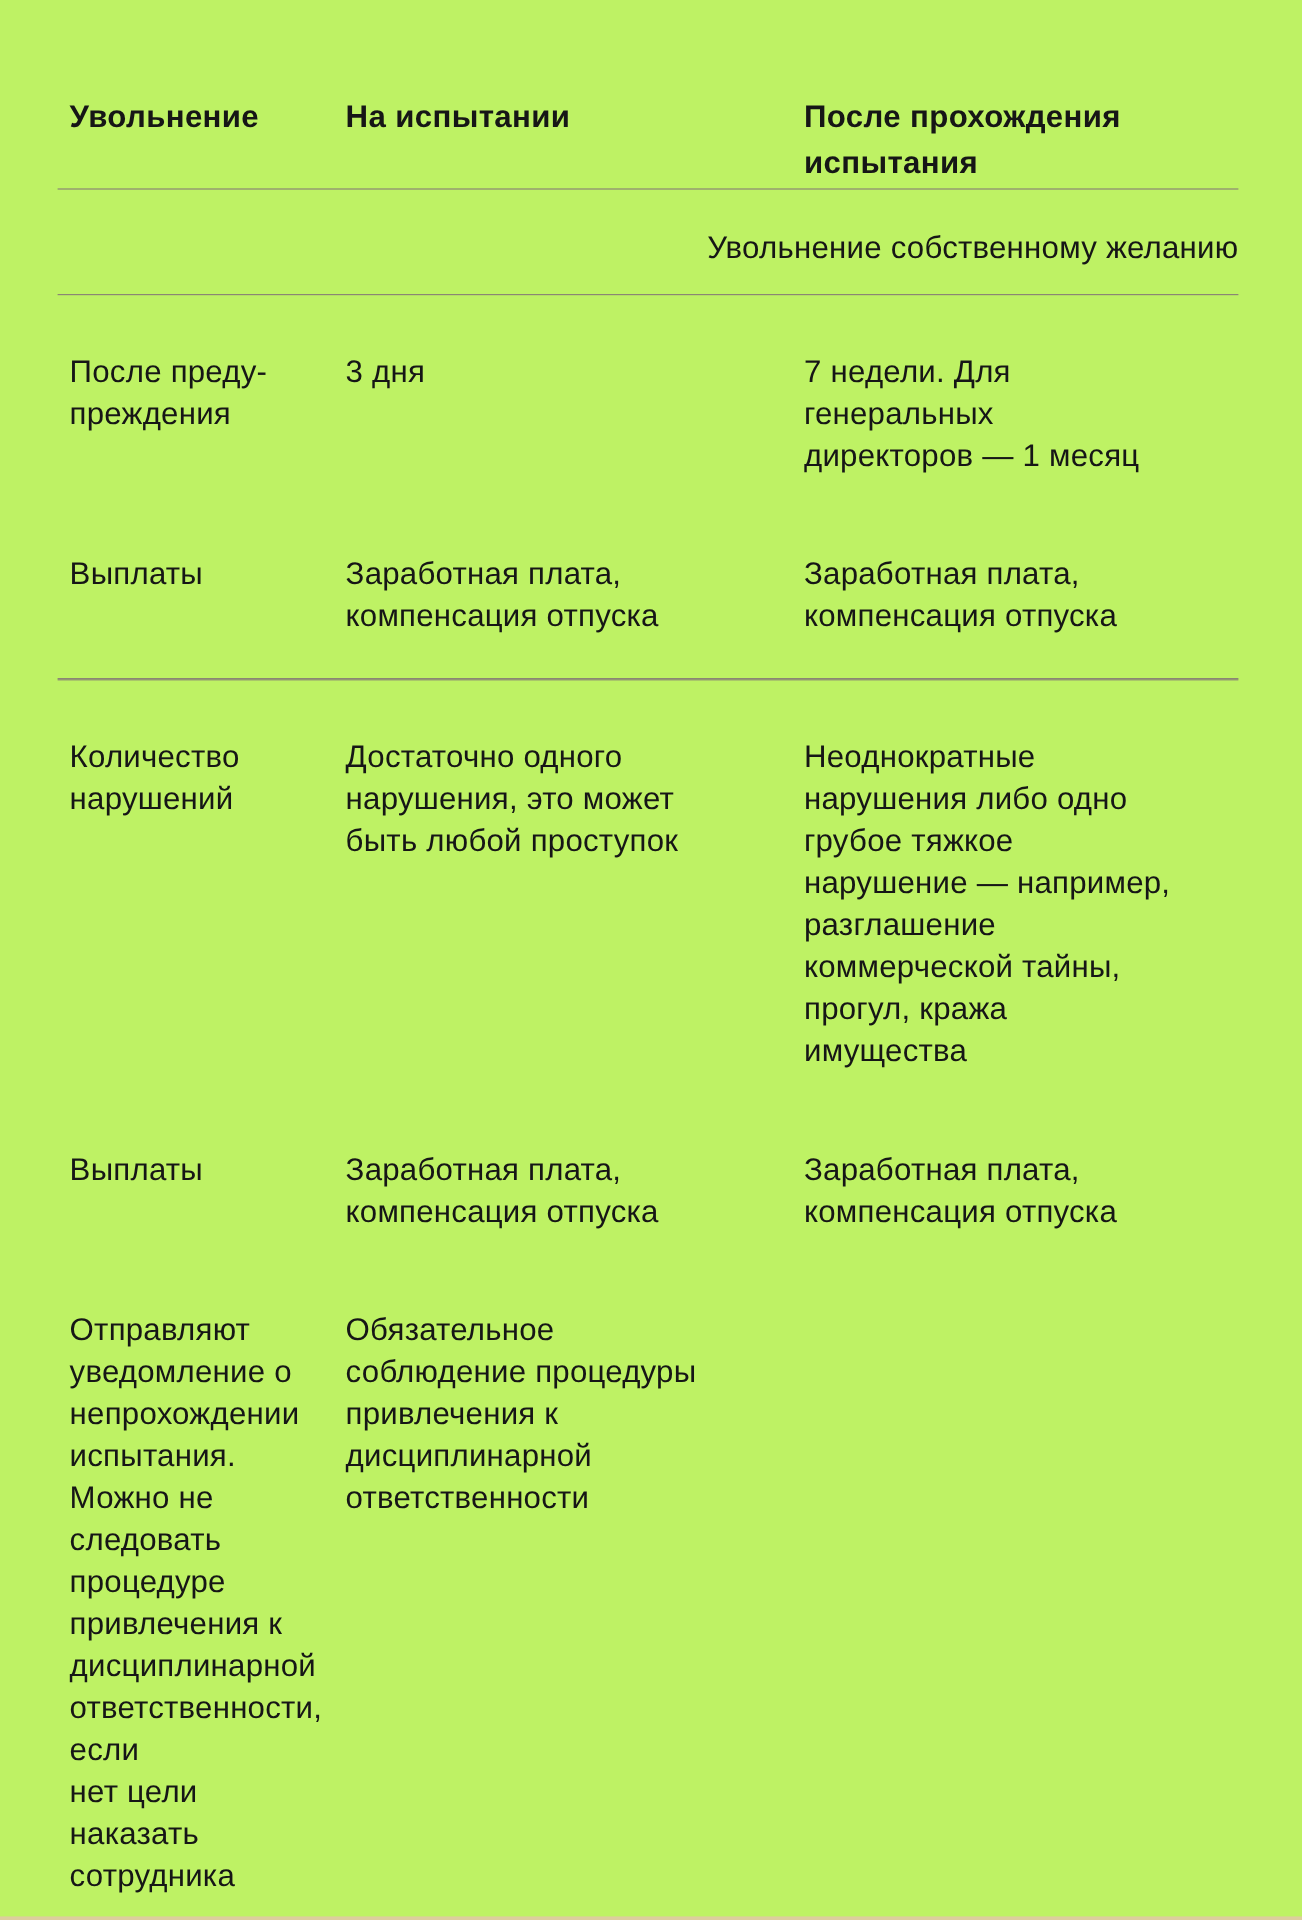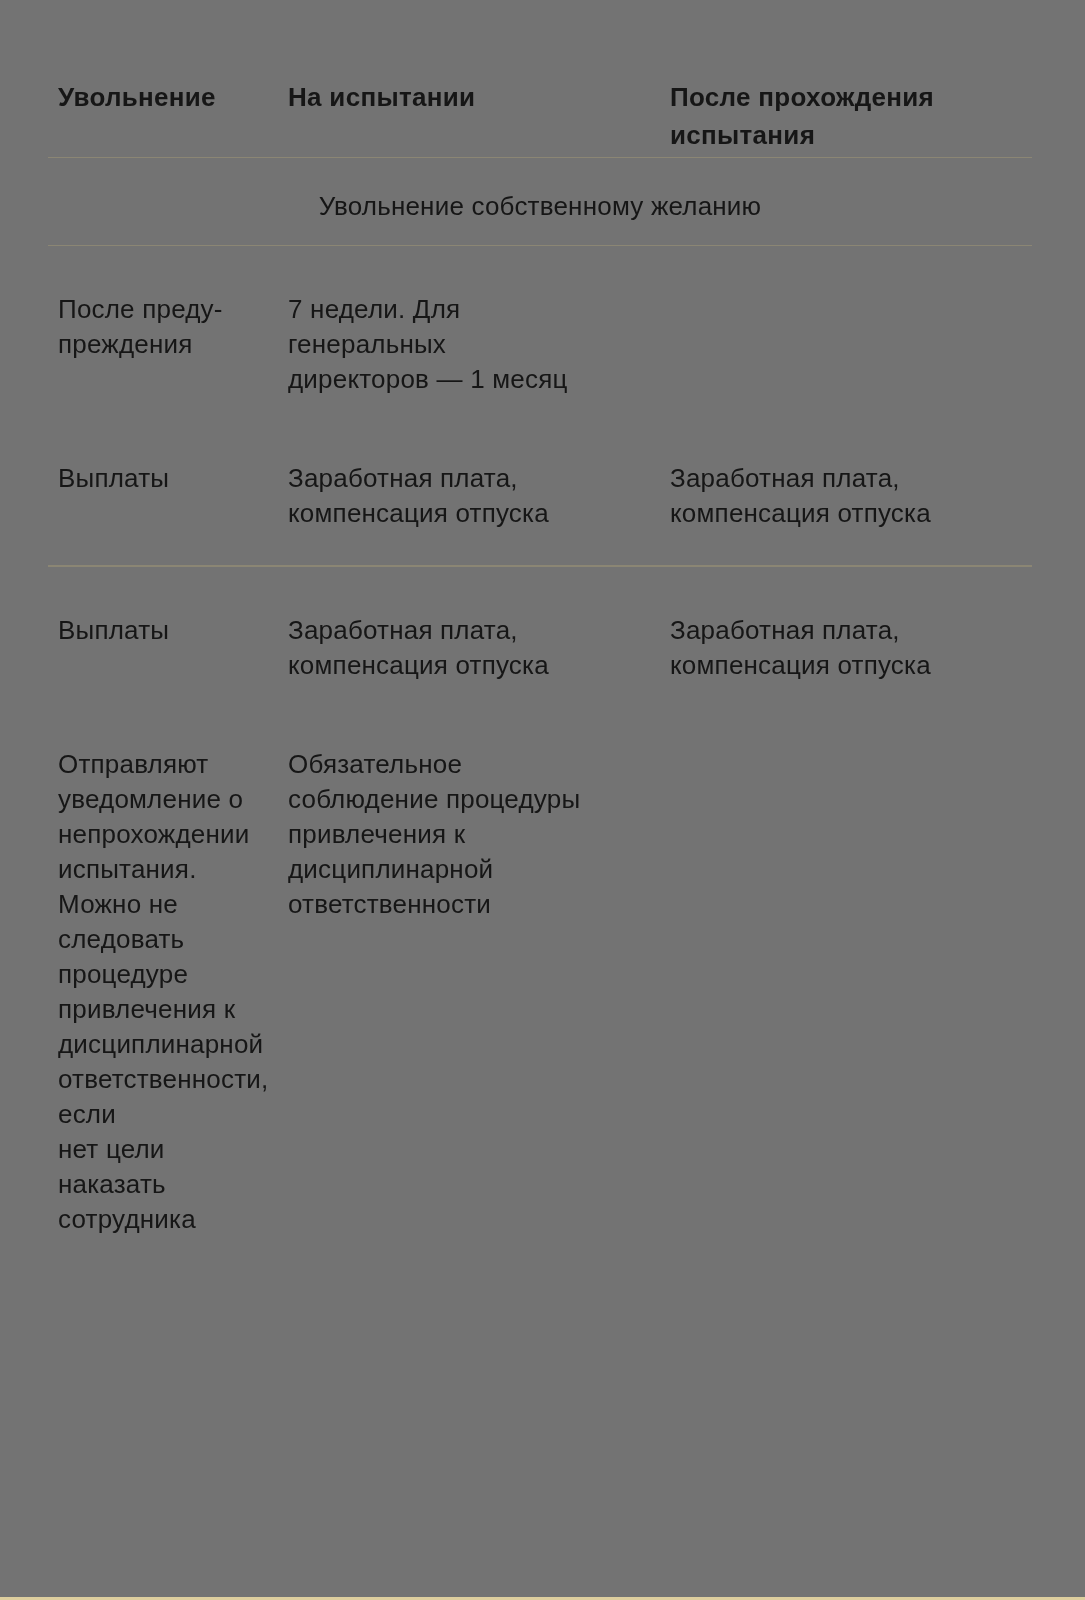--- a/index.html
+++ b/index.html
@@ -1,20 +1,20 @@
 <!DOCTYPE html>
 <html><head>
 <meta charset="utf-8">
 <style>
   html, body { margin: 0; padding: 0; }
   .page {
     position: relative;
     width: 1085px;
     height: 1600px;
-    background: #737373;
+    background: #bef264;
     color: #161616;
     font-family: "Liberation Sans", sans-serif;
     overflow: hidden;
   }
   .content { padding: 78px 53px 0 48px; }
   .grid {
     display: grid;
     grid-template-columns: 230px 382px 372px;
   }
   .cell {
@@ -29,21 +29,21 @@
     font-size: 26px;
     line-height: 38px;
     letter-spacing: 0.3px;
     padding-bottom: 3px;
   }
   .divider {
     border-top: 1.5px solid #8B8674;
     height: 0;
   }
   .section-title {
-    text-align: center;
+    text-align: right;
     font-size: 26px;
     line-height: 35px;
     letter-spacing: 0.2px;
     padding: 31px 0 21px;
   }
   .rows { padding: 46px 0 34px; }
   .row { margin-bottom: 64px; }
   .row:last-child { margin-bottom: 0; }
   .bottom-edge {
     position: absolute;
@@ -68,39 +68,55 @@
     <div class="divider"></div>
 
     <div class="section-title">Увольнение собственному желанию</div>
 
     <div class="divider"></div>
 
     <div class="rows">
       <div class="grid row">
         <div class="cell">После преду-
 преждения</div>
+        <div class="cell">3 дня</div>
         <div class="cell">7 недели. Для
 генеральных
 директоров — 1 месяц</div>
       </div>
       <div class="grid row">
         <div class="cell">Выплаты</div>
         <div class="cell">Заработная плата,
 компенсация отпуска</div>
         <div class="cell">Заработная плата,
 компенсация отпуска</div>
       </div>
     </div>
 
     <div class="divider"></div>
 
 
     <div class="divider"></div>
 
     <div class="rows">
+      <div class="grid row">
+        <div class="cell">Количество
+нарушений</div>
+        <div class="cell">Достаточно одного
+нарушения, это может
+быть любой проступок</div>
+        <div class="cell">Неоднократные
+нарушения либо одно
+грубое тяжкое
+нарушение — например,
+разглашение
+коммерческой тайны,
+прогул, кража
+имущества</div>
+      </div>
       <div class="grid row">
         <div class="cell">Выплаты</div>
         <div class="cell">Заработная плата,
 компенсация отпуска</div>
         <div class="cell">Заработная плата,
 компенсация отпуска</div>
       </div>
       <div class="grid row">
         <div class="cell">Отправляют
 уведомление о

